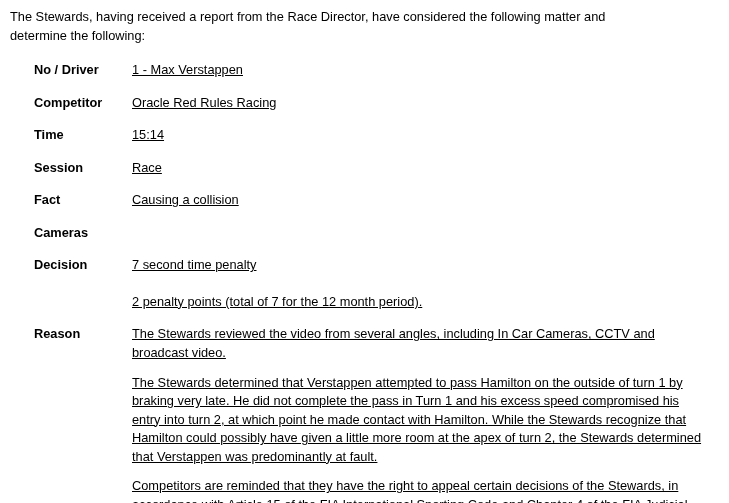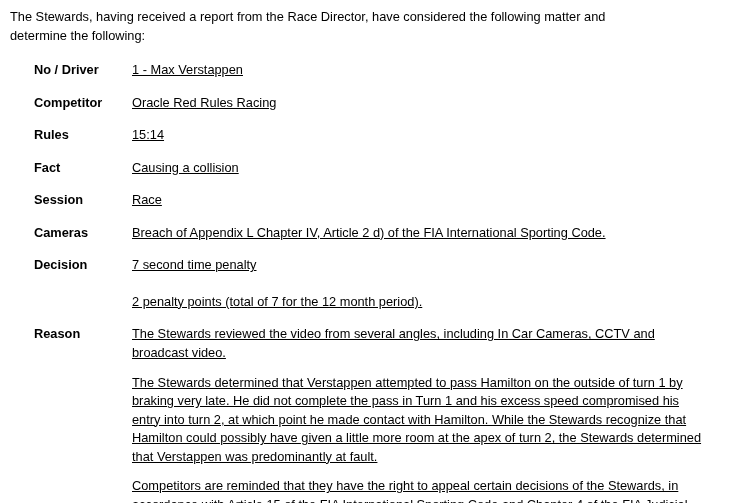--- a/index.html
+++ b/index.html
@@ -84,45 +84,42 @@
     </div>
 
     <div class="row">
       <div class="label">Competitor</div>
       <div class="value">
         <span class="line">Oracle Red Rules Racing</span>
       </div>
     </div>
 
     <div class="row">
-      <div class="label">Rules</div>
+      <div class="label">Time</div>
       <div class="value">
         <span class="line">15:14</span>
+      </div>
+    </div>
+
+    <div class="row">
+      <div class="label">Session</div>
+      <div class="value">
+        <span class="line">Race</span>
       </div>
     </div>
 
     <div class="row">
       <div class="label">Fact</div>
       <div class="value">
         <span class="line">Causing a collision</span>
       </div>
     </div>
 
     <div class="row">
-      <div class="label">Session</div>
-      <div class="value">
-        <span class="line">Race</span>
-      </div>
-    </div>
-
-    <div class="row">
       <div class="label">Cameras</div>
-      <div class="value">
-        <span class="line">Breach of Appendix L Chapter IV, Article 2 d) of the FIA International Sporting Code.</span>
-      </div>
     </div>
 
     <div class="row decision-row">
       <div class="label">Decision</div>
       <div class="value">
         <span class="line">7 second time penalty</span>
         <span class="line">2 penalty points (total of 7 for the 12 month period).</span>
       </div>
     </div>
 

